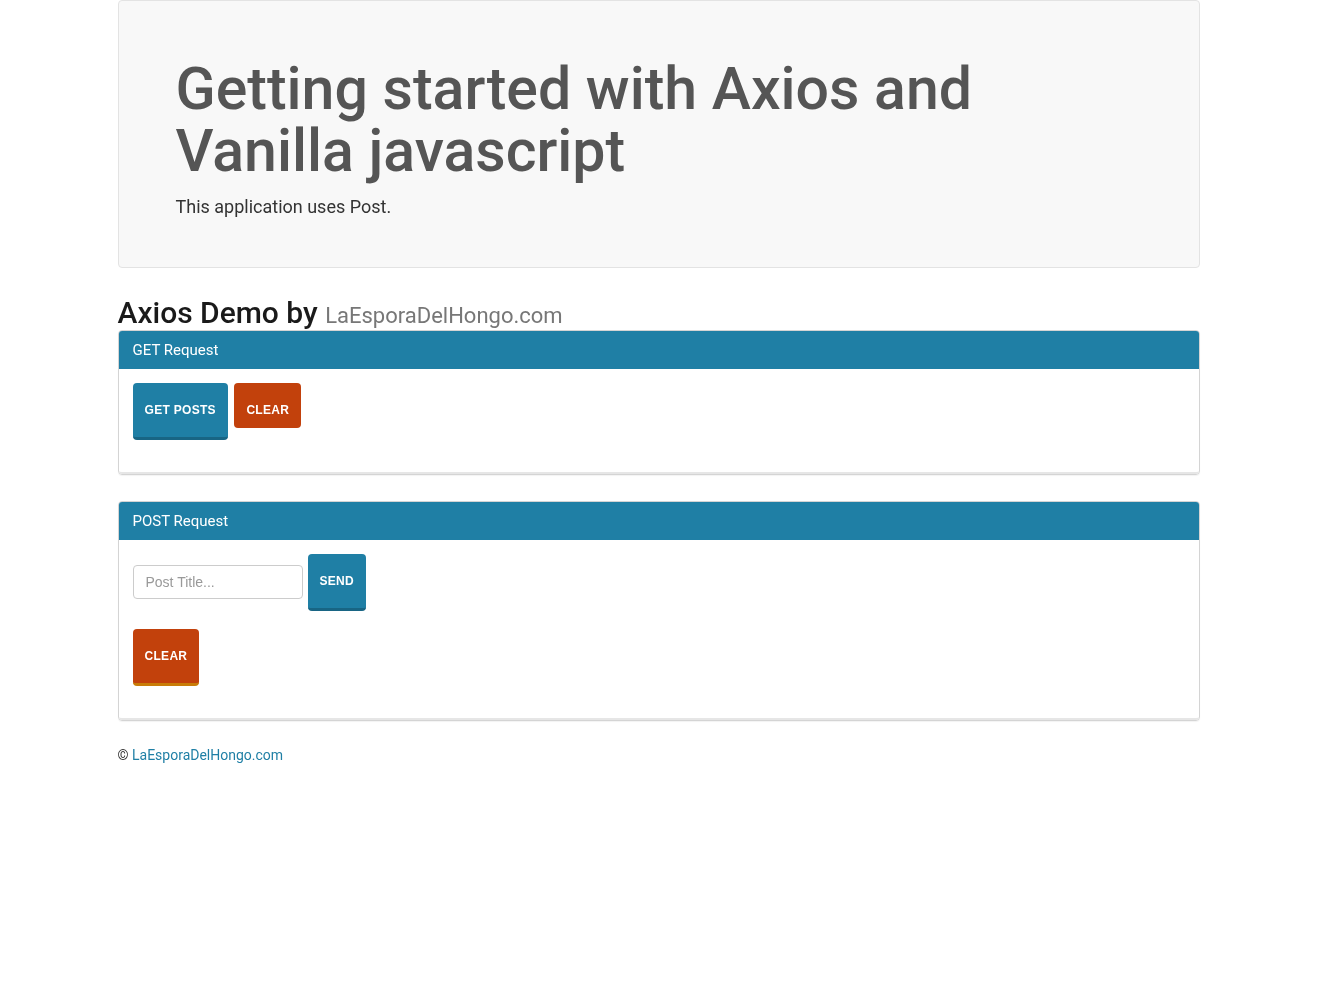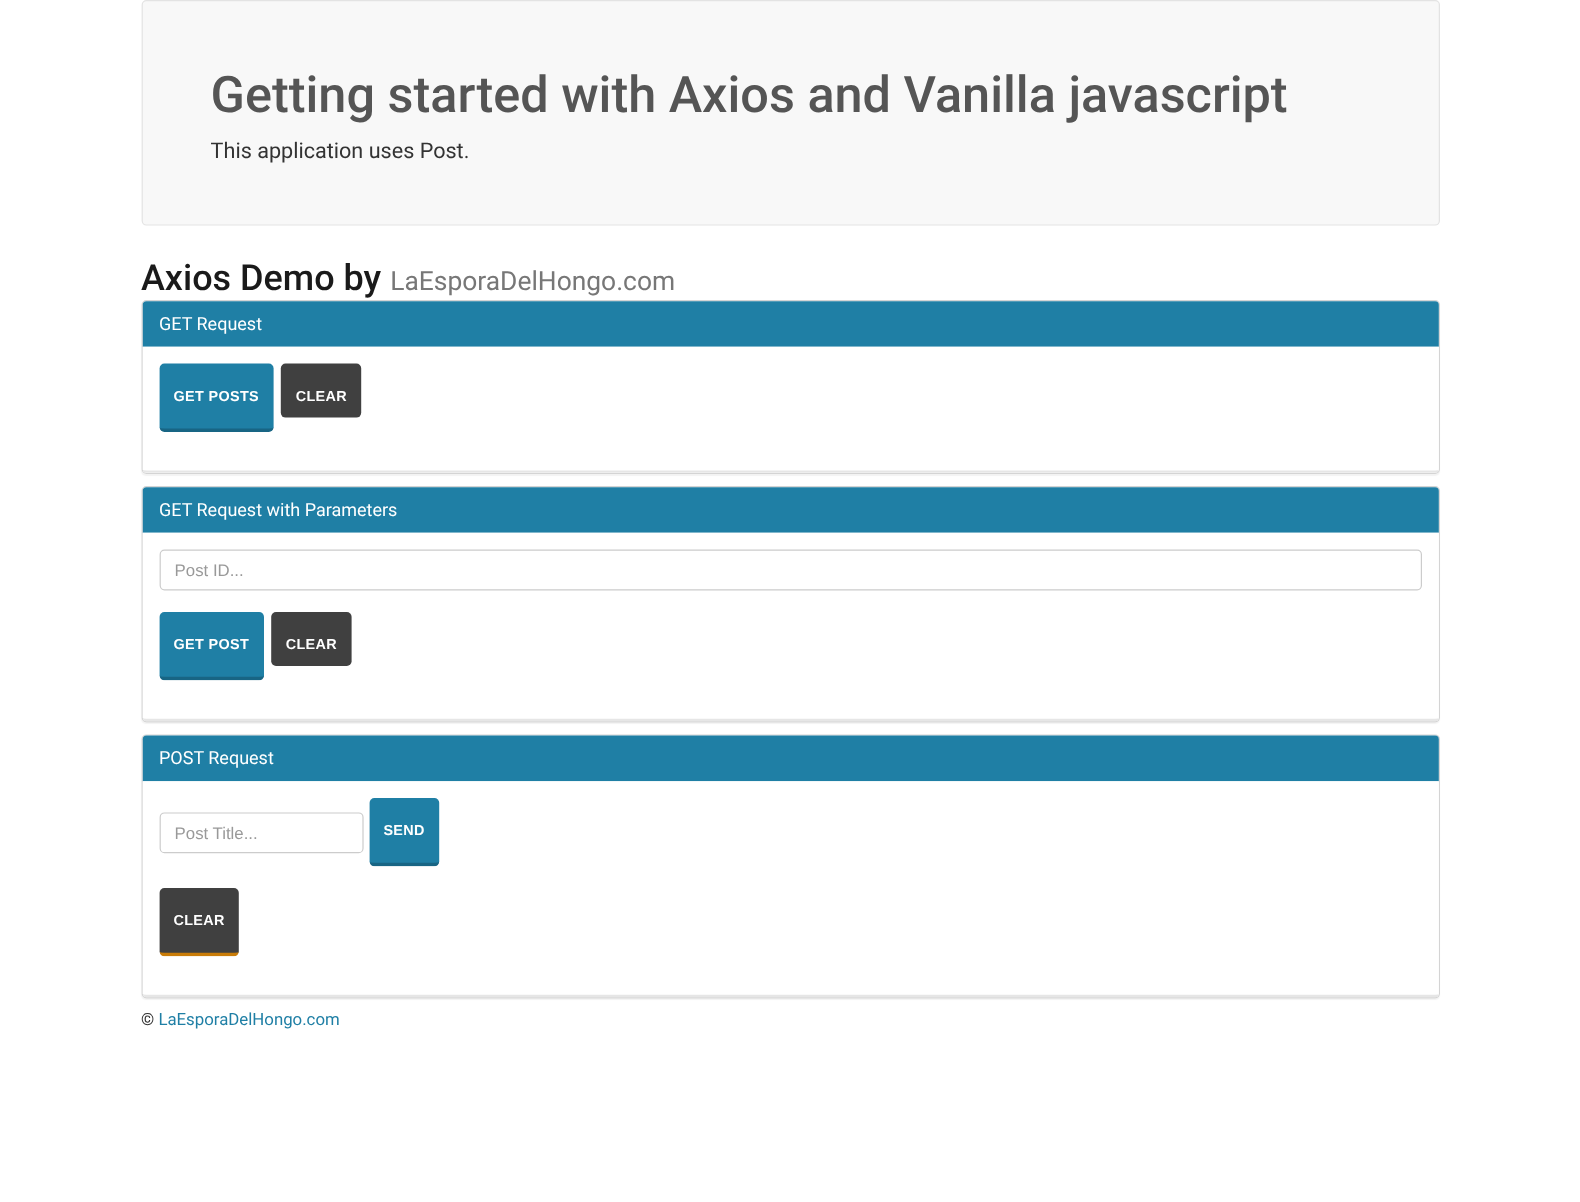--- a/index.html
+++ b/index.html
@@ -19,21 +19,21 @@
       padding: 0;
     }
     .jumbotron {
       background: #f8f8f8;
       border: 1px solid #e3e3e3;
       border-radius: 4px;
       padding: 57px 57px 50px 57px;
       margin-bottom: 27px;
     }
     .jumbotron h1 {
-      font-size: 42px;
+      font-size: 59px;
       font-weight: 500;
       color: #555;
       line-height: 1.05;
       margin-bottom: 14px;
     }
     .jumbotron p {
       font-size: 18px;
       color: #333;
     }
     .subheading {
@@ -42,21 +42,21 @@
       color: #1a1a1a;
     }
     .subheading .muted {
       font-size: 22px;
       color: #777;
       font-weight: 400;
     }
     .panel {
       border: 1px solid #d4d4d4;
       border-radius: 4px;
-      margin-bottom: 10px;
+      margin-bottom: 26px;
       box-shadow: 0 1px 1px rgba(0,0,0,0.05);
     }
     .panel-header {
       background: #1f7fa5;
       color: #ffffff;
       padding: 10px 14px;
       font-size: 15px;
       border-top-left-radius: 3px;
       border-top-right-radius: 3px;
     }
@@ -83,21 +83,21 @@
       border-radius: 4px;
       cursor: pointer;
       text-transform: uppercase;
       margin-right: 3px;
     }
     .btn-primary {
       background: #1f7fa5;
       border-bottom: 3px solid #186584;
     }
     .btn-warning {
-      background: #404040;
+      background: #c2410c;
       border-bottom: 3px solid #c97c08;
     }
     .btn-warning.no-bottom {
       border-bottom: none;
       padding-bottom: 11px;
     }
     .form-control {
       width: 100%;
       padding: 8px 12px;
       font-size: 14px;
@@ -145,30 +145,20 @@
   </h2>
 
   <div class="panel">
     <div class="panel-header">GET Request</div>
     <div class="panel-body">
       <button class="btn btn-primary">GET POSTS</button>
       <button class="btn btn-warning no-bottom">CLEAR</button>
     </div>
   </div>
 
-  <div class="panel">
-    <div class="panel-header">GET Request with Parameters</div>
-    <div class="panel-body">
-      <div class="form-row">
-        <input type="text" class="form-control" placeholder="Post ID..." style="">
-      </div>
-      <button class="btn btn-primary">GET POST</button>
-      <button class="btn btn-warning no-bottom">CLEAR</button>
-    </div>
-  </div>
 
   <div class="panel">
     <div class="panel-header">POST Request</div>
     <div class="panel-body">
       <div class="inline-form">
         <input type="text" class="form-control" placeholder="Post Title..." style="">
         <button class="btn btn-primary">SEND</button>
       </div>
       <button class="btn btn-warning">CLEAR</button>
     </div>

